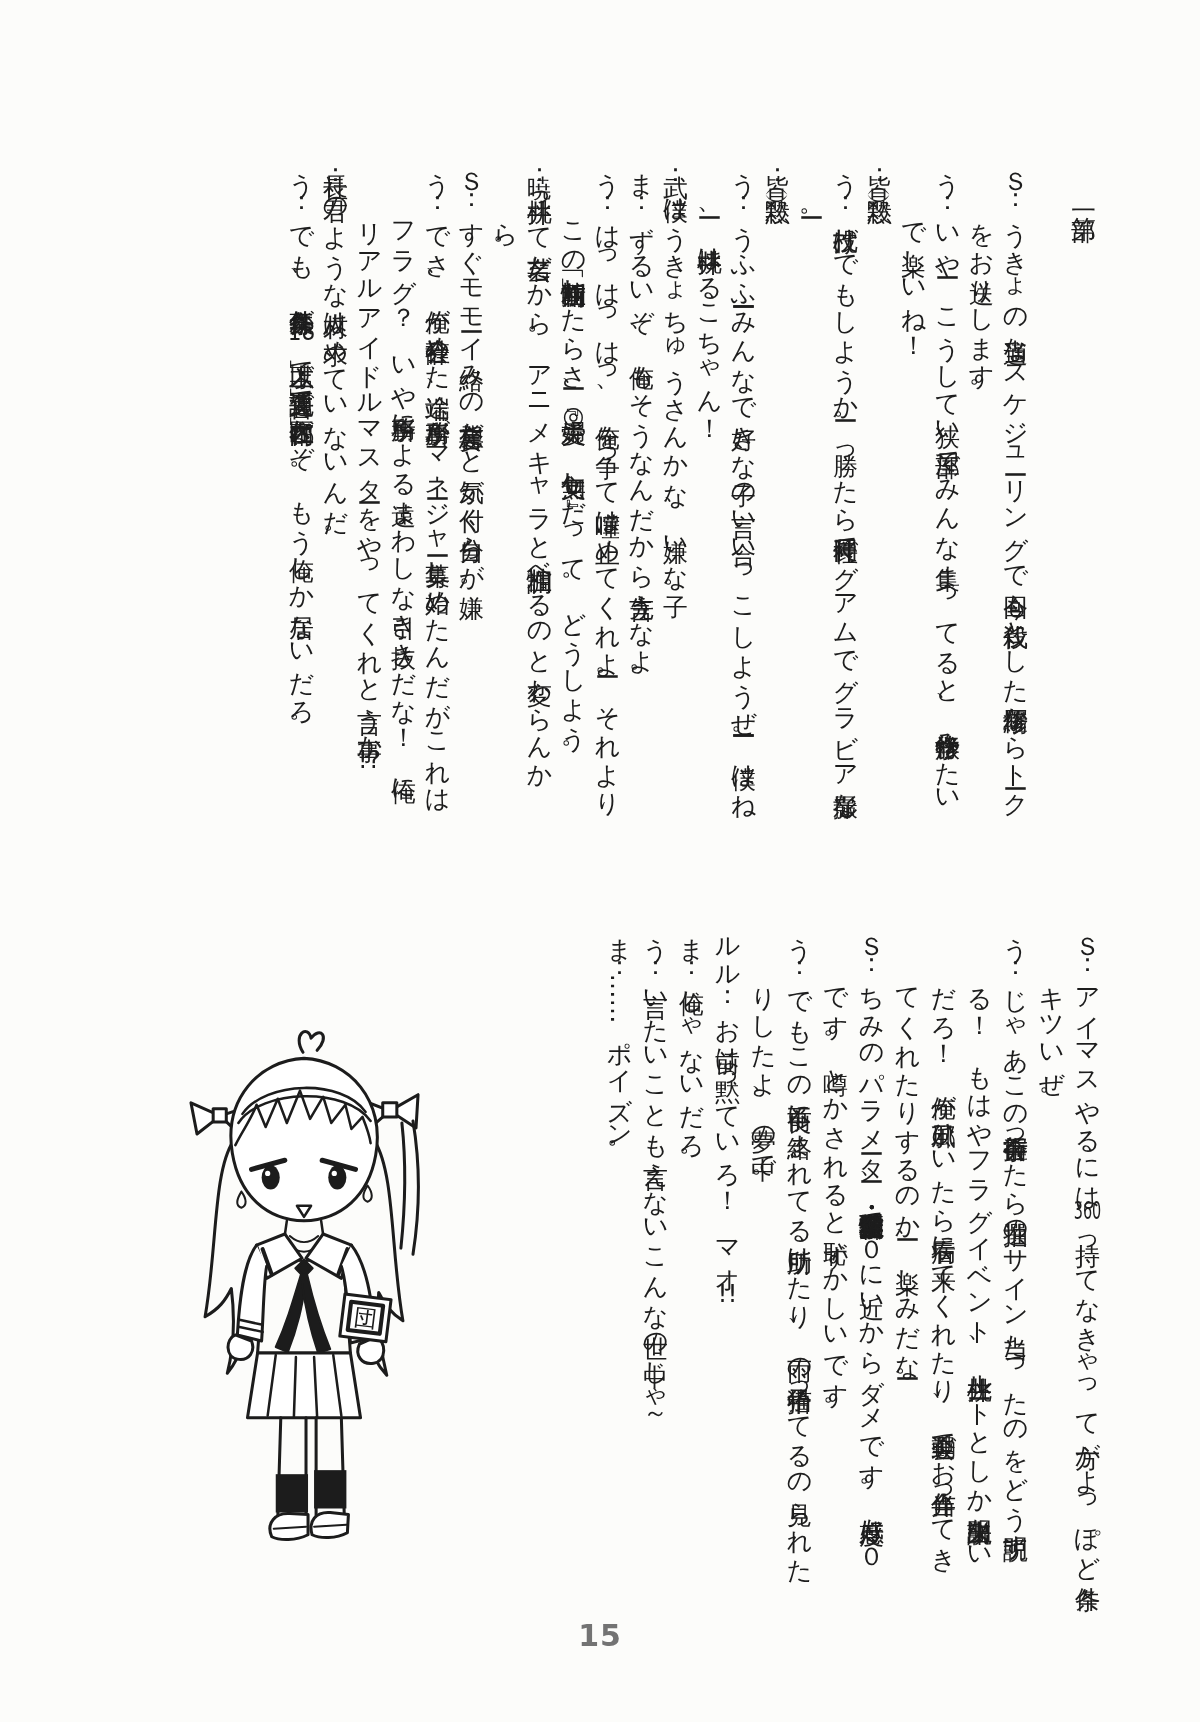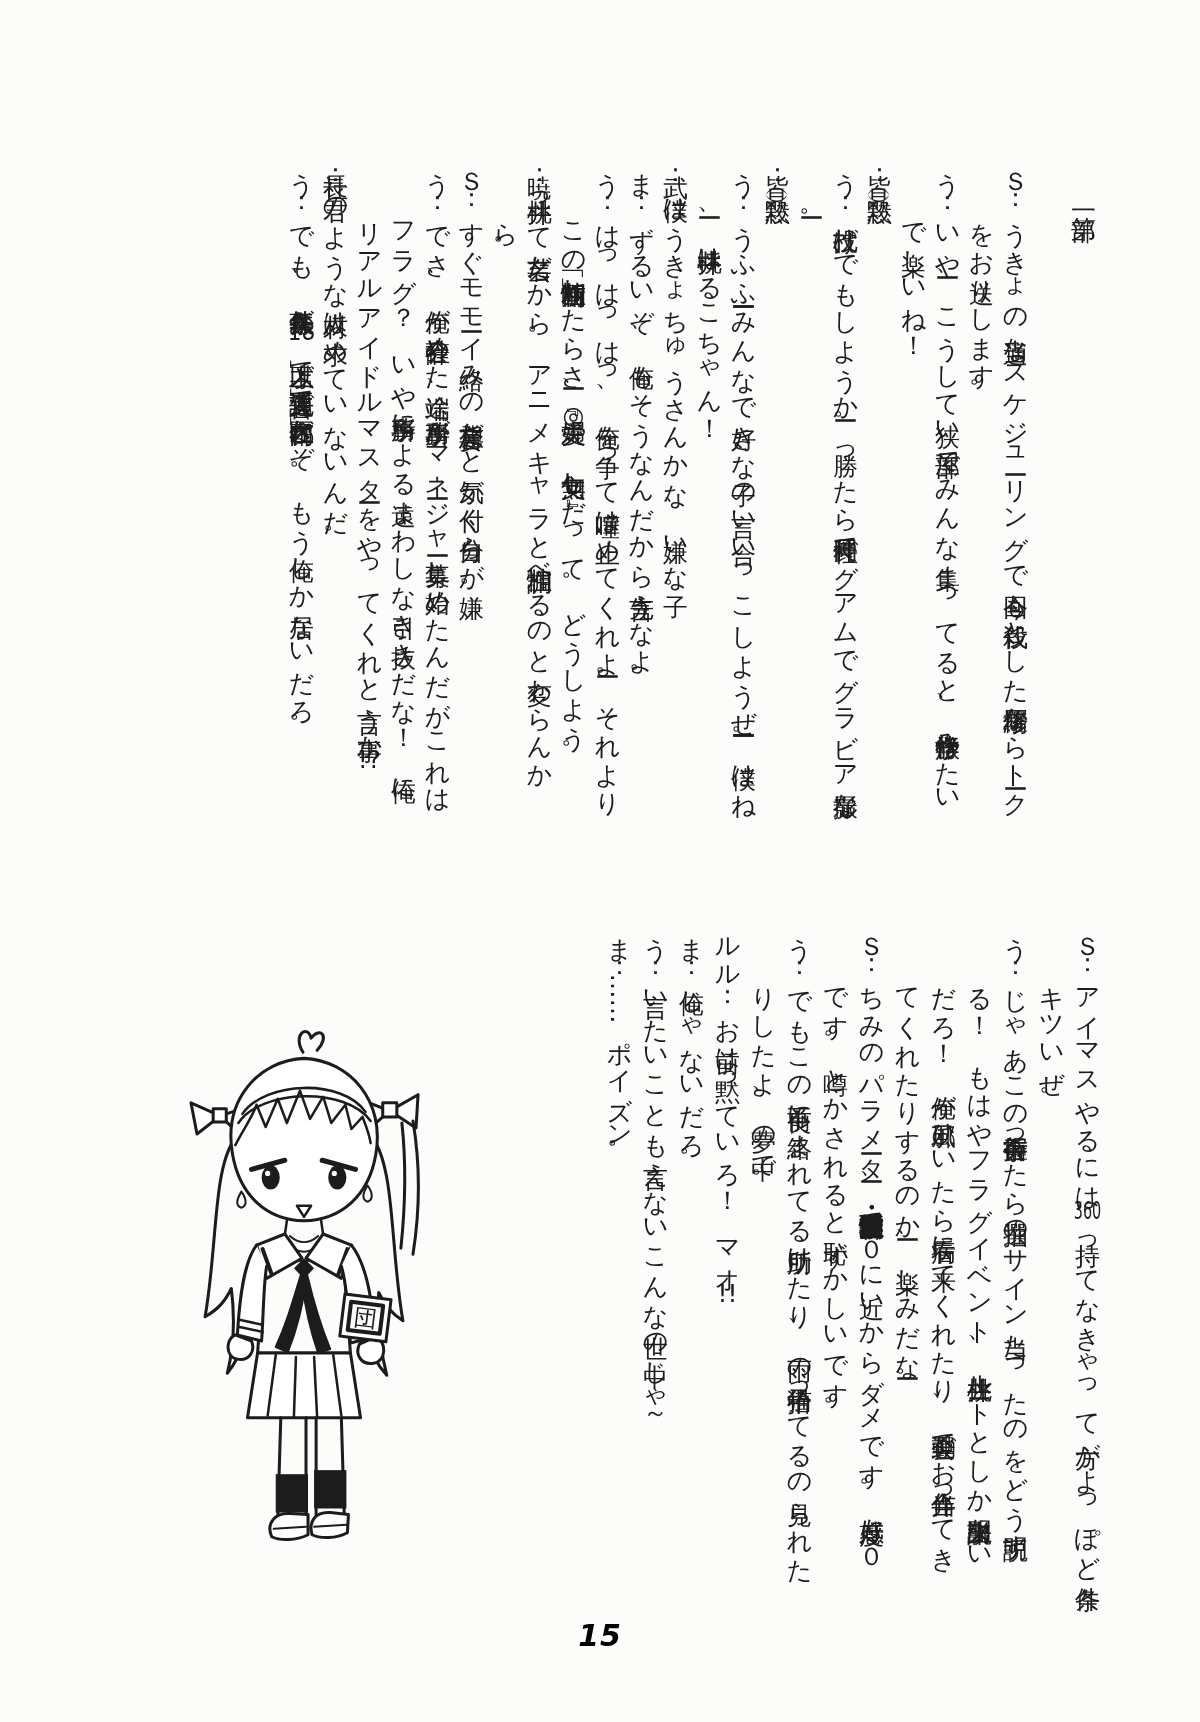--- a/index.html
+++ b/index.html
@@ -46,22 +46,21 @@
   .illustration svg { width: 100%; height: 100%; }
 
   .page-number {
     position: absolute;
     left: 0; right: 0;
     top: 1618px;
     text-align: center;
     font-size: 30px;
     font-weight: 700;
     letter-spacing: 1px;
-    color: #000000;
-    font-style: italic;
+    color: #737373;
   }
 </style>
 </head>
 <body>
 
 <div class="page">
 
   <section class="vtext block-top">
     <p class="heading">第一部</p>
     <p>Ｓ：うきょの適当なスケジューリングで今回も殺伐とした修羅場からトークをお送りします。</p>

